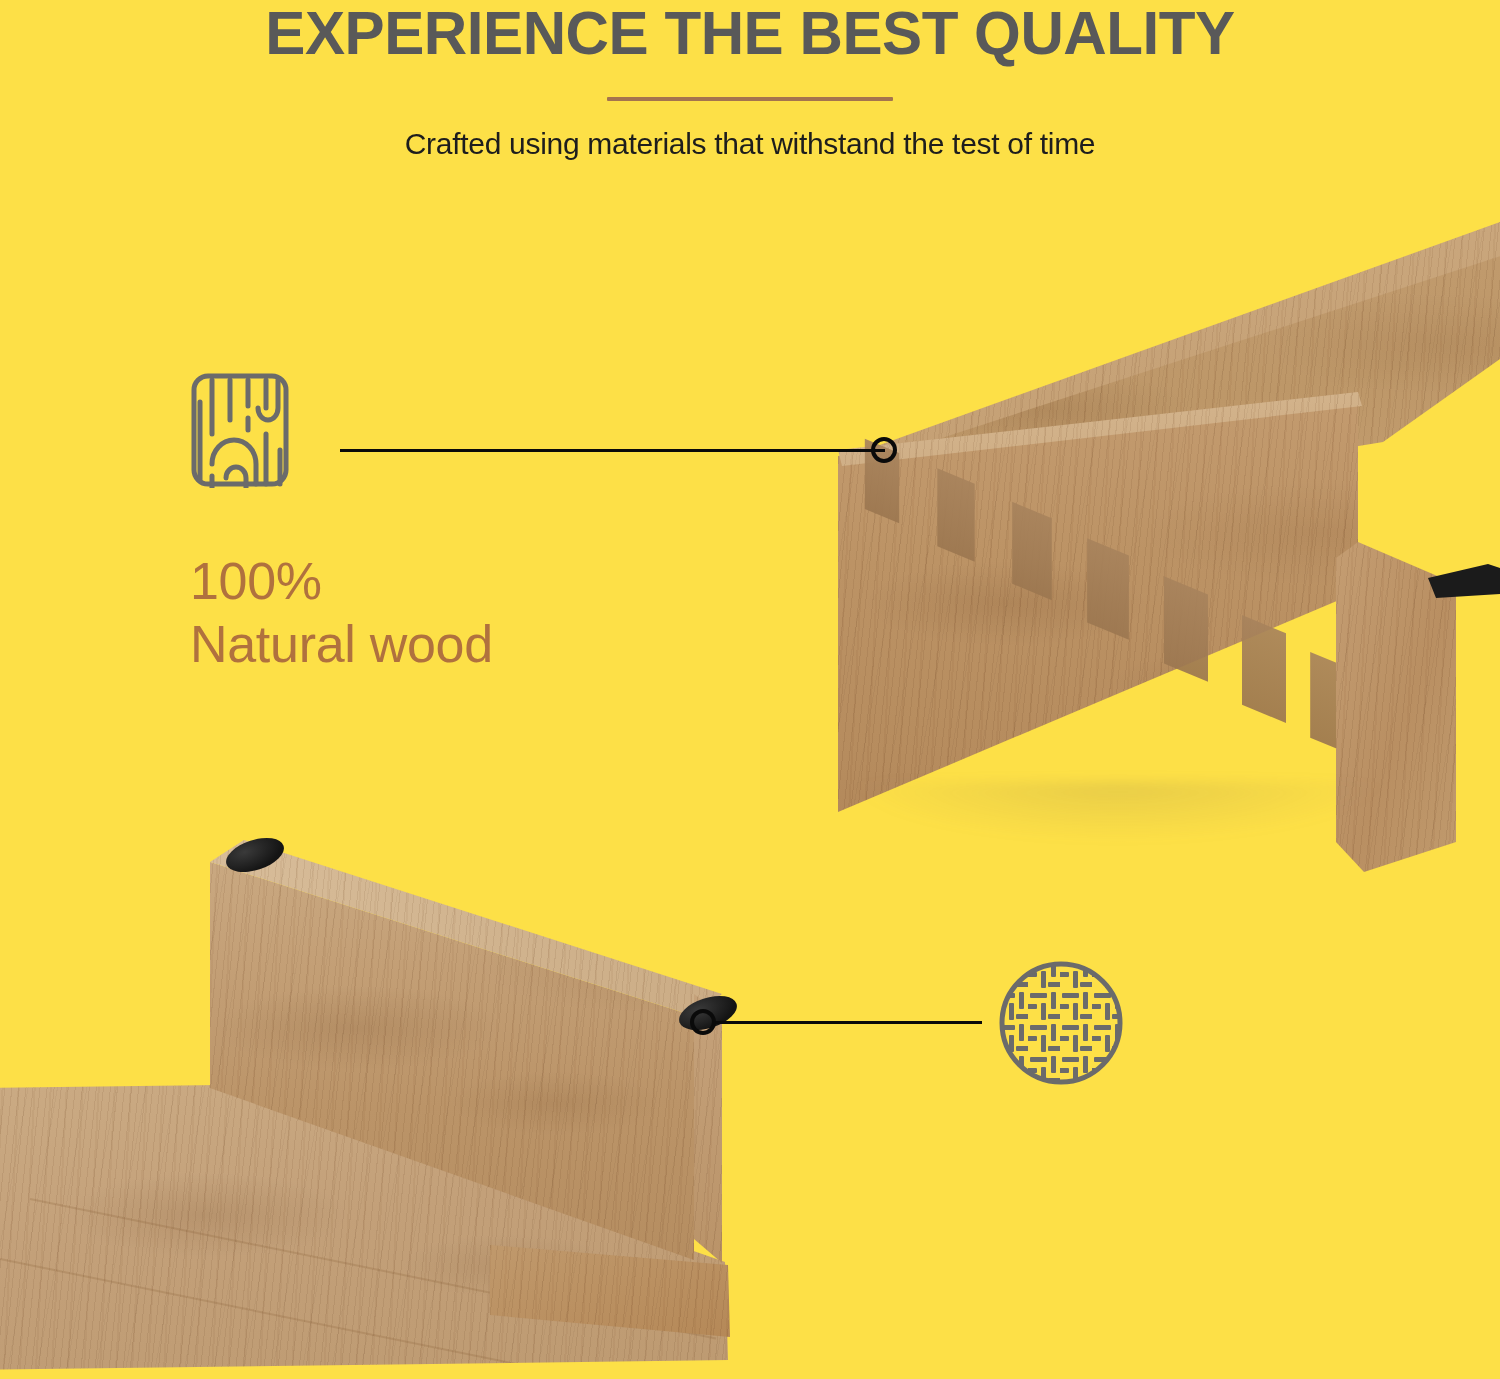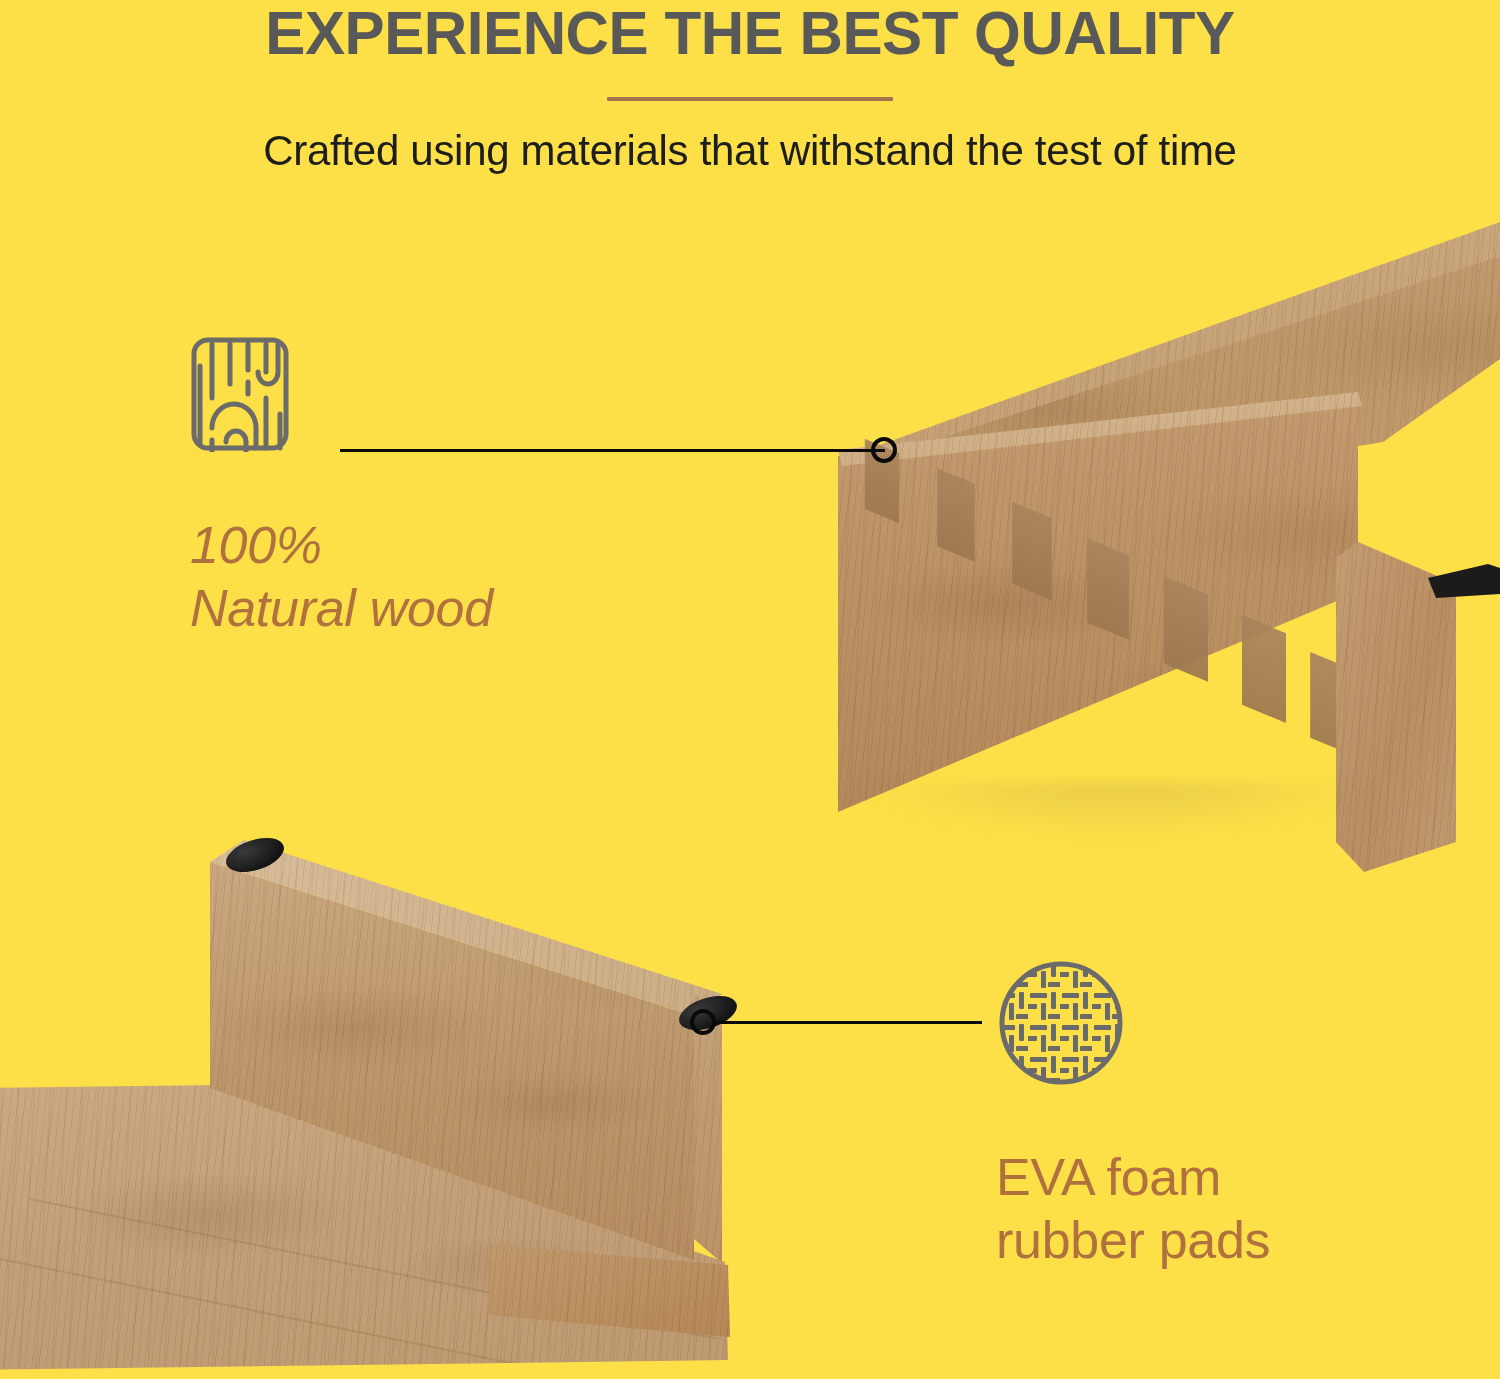--- a/index.html
+++ b/index.html
@@ -18,21 +18,21 @@
   .title {
     font-size:62px; font-weight:700; letter-spacing:-0.5px;
     color:#595959; line-height:1.0; padding-top:2px;
     font-stretch:condensed; transform:scaleX(0.97); transform-origin:center top;
   }
   .divider {
     width:286px; height:4px; background:#a4744e;
     margin:33px auto 0; border-radius:1px;
   }
   .subtitle {
-    margin-top:26px; font-size:42px; color:#1d1d1d;
+    margin-top:26px; font-size:30px; color:#1d1d1d;
     font-weight:400; letter-spacing:-0.3px;
   }
 
   
   .wood { position:absolute; }
   .grainpat {
     position:absolute; inset:0;
     background-image:
       repeating-linear-gradient(96deg, rgba(120,80,40,.10) 0 1px, rgba(255,255,255,0) 1px 7px),
       repeating-linear-gradient(93deg, rgba(150,105,60,.07) 0 2px, rgba(255,255,255,0) 2px 16px),
@@ -138,21 +138,21 @@
   }
 
   
   .feature { position:absolute; }
   .feature-text {
     color:#b0713e; font-size:52px; line-height:1.22;
     font-weight:400; letter-spacing:-0.3px; white-space:pre-line;
   }
   .icon-wood, .icon-foam { display:block; }
 
-  #featWood { left:190px; top:336px;font-style:italic; }
+  #featWood { left:190px; top:372px; }
   #featWood .feature-text { margin-top:62px; }
   #featFoam { left:996px; top:958px; }
   #featFoam .feature-text { margin-top:58px; }
 </style>
 </head>
 <body>
 
 <div id="stage">
 
   <div class="header">
@@ -256,17 +256,15 @@
           <rect x="13" y="13" width="5" height="17" rx="1" fill="#6b6b6b"></rect>
           <rect x="20" y="24" width="17" height="5" rx="1" fill="#6b6b6b"></rect>
           <rect x="-4" y="14" width="13" height="5" rx="1" fill="#6b6b6b"></rect>
         </pattern>
       </defs>
       <g clip-path="url(#cc)">
         <rect x="0" y="0" width="130" height="130" fill="url(#weave)"></rect>
       </g>
       <circle cx="65" cy="65" r="59" fill="none" stroke="#6b6b6b" stroke-width="5"></circle>
     </svg>
-    <div class="feature-text">EVA foam
-rubber pads</div>
   </div>
 
 </div>
 
 </body></html>

